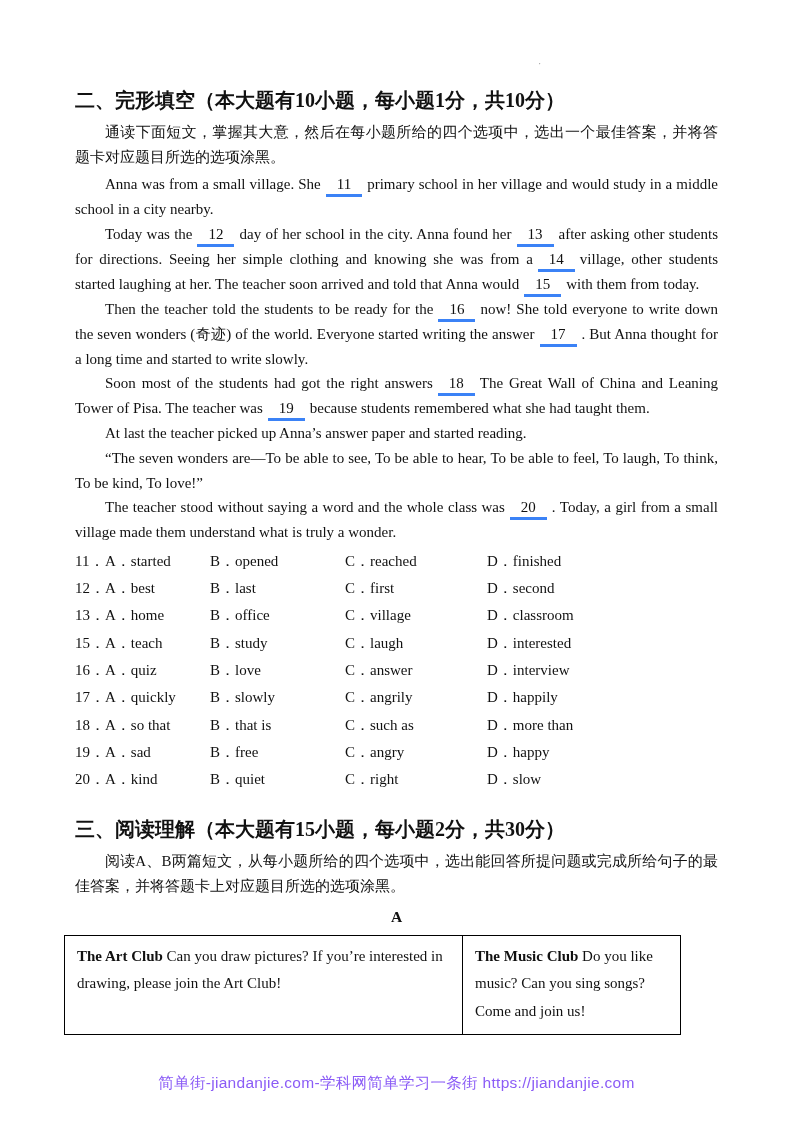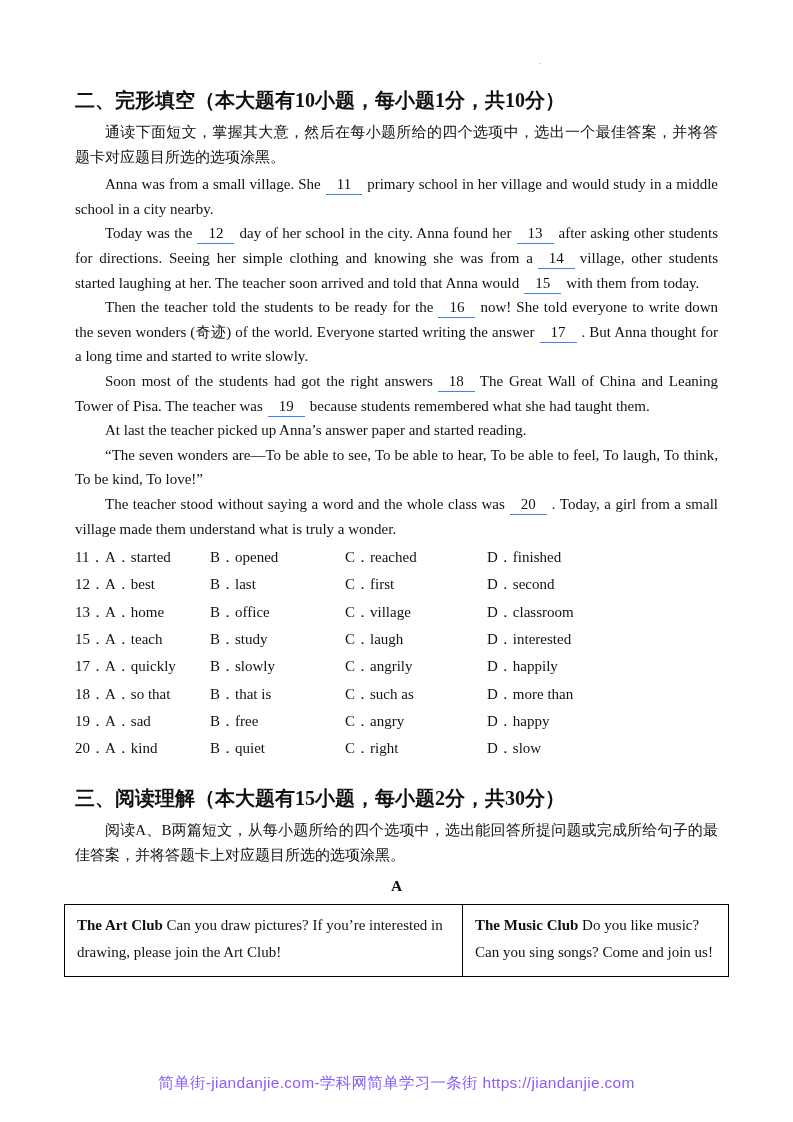--- a/index.html
+++ b/index.html
@@ -40,21 +40,21 @@
     margin: 0;
     text-indent: 2em;
     line-height: 24.6px;
     text-align: justify;
   }
   .blank {
     display: inline-block;
     min-width: 16px;
     padding: 0 11px;
     margin: 0 5px;
-    border-bottom: 1px solid #3b82f6;
+    border-bottom: 3px solid #3b82f6;
     text-align: left;
     text-indent: 0;
     line-height: 19px;
   }
   .qtable {
     border-collapse: collapse;
     margin-top: 3px;
   }
   .qtable td {
     padding: 0;
@@ -64,21 +64,21 @@
   }
   .passage-label {
     text-align: center;
     font-weight: bold;
     font-size: 15.5px;
     line-height: 26px;
     margin: 5px 0 5px 0;
   }
   .club-table {
     border-collapse: collapse;
-    width: 665px;
+    width: 617px;
     margin-left: -11px;
     table-layout: fixed;
   }
   .club-table td {
     border: 1.5px solid #000000;
     vertical-align: top;
     padding: 7px 12px 9px 12px;
     line-height: 27.5px;
     font-size: 15px;
   }
@@ -146,20 +146,27 @@
           <td>B．office</td>
           <td>C．village</td>
           <td>D．classroom</td>
         </tr>
         <tr>
           <td>15．</td>
           <td>A．teach</td>
           <td>B．study</td>
           <td>C．laugh</td>
           <td>D．interested</td>
+        </tr>
+        <tr>
+          <td>16．</td>
+          <td>A．quiz</td>
+          <td>B．love</td>
+          <td>C．answer</td>
+          <td>D．interview</td>
         </tr>
         <tr>
           <td>17．</td>
           <td>A．quickly</td>
           <td>B．slowly</td>
           <td>C．angrily</td>
           <td>D．happily</td>
         </tr>
         <tr>
           <td>18．</td>

